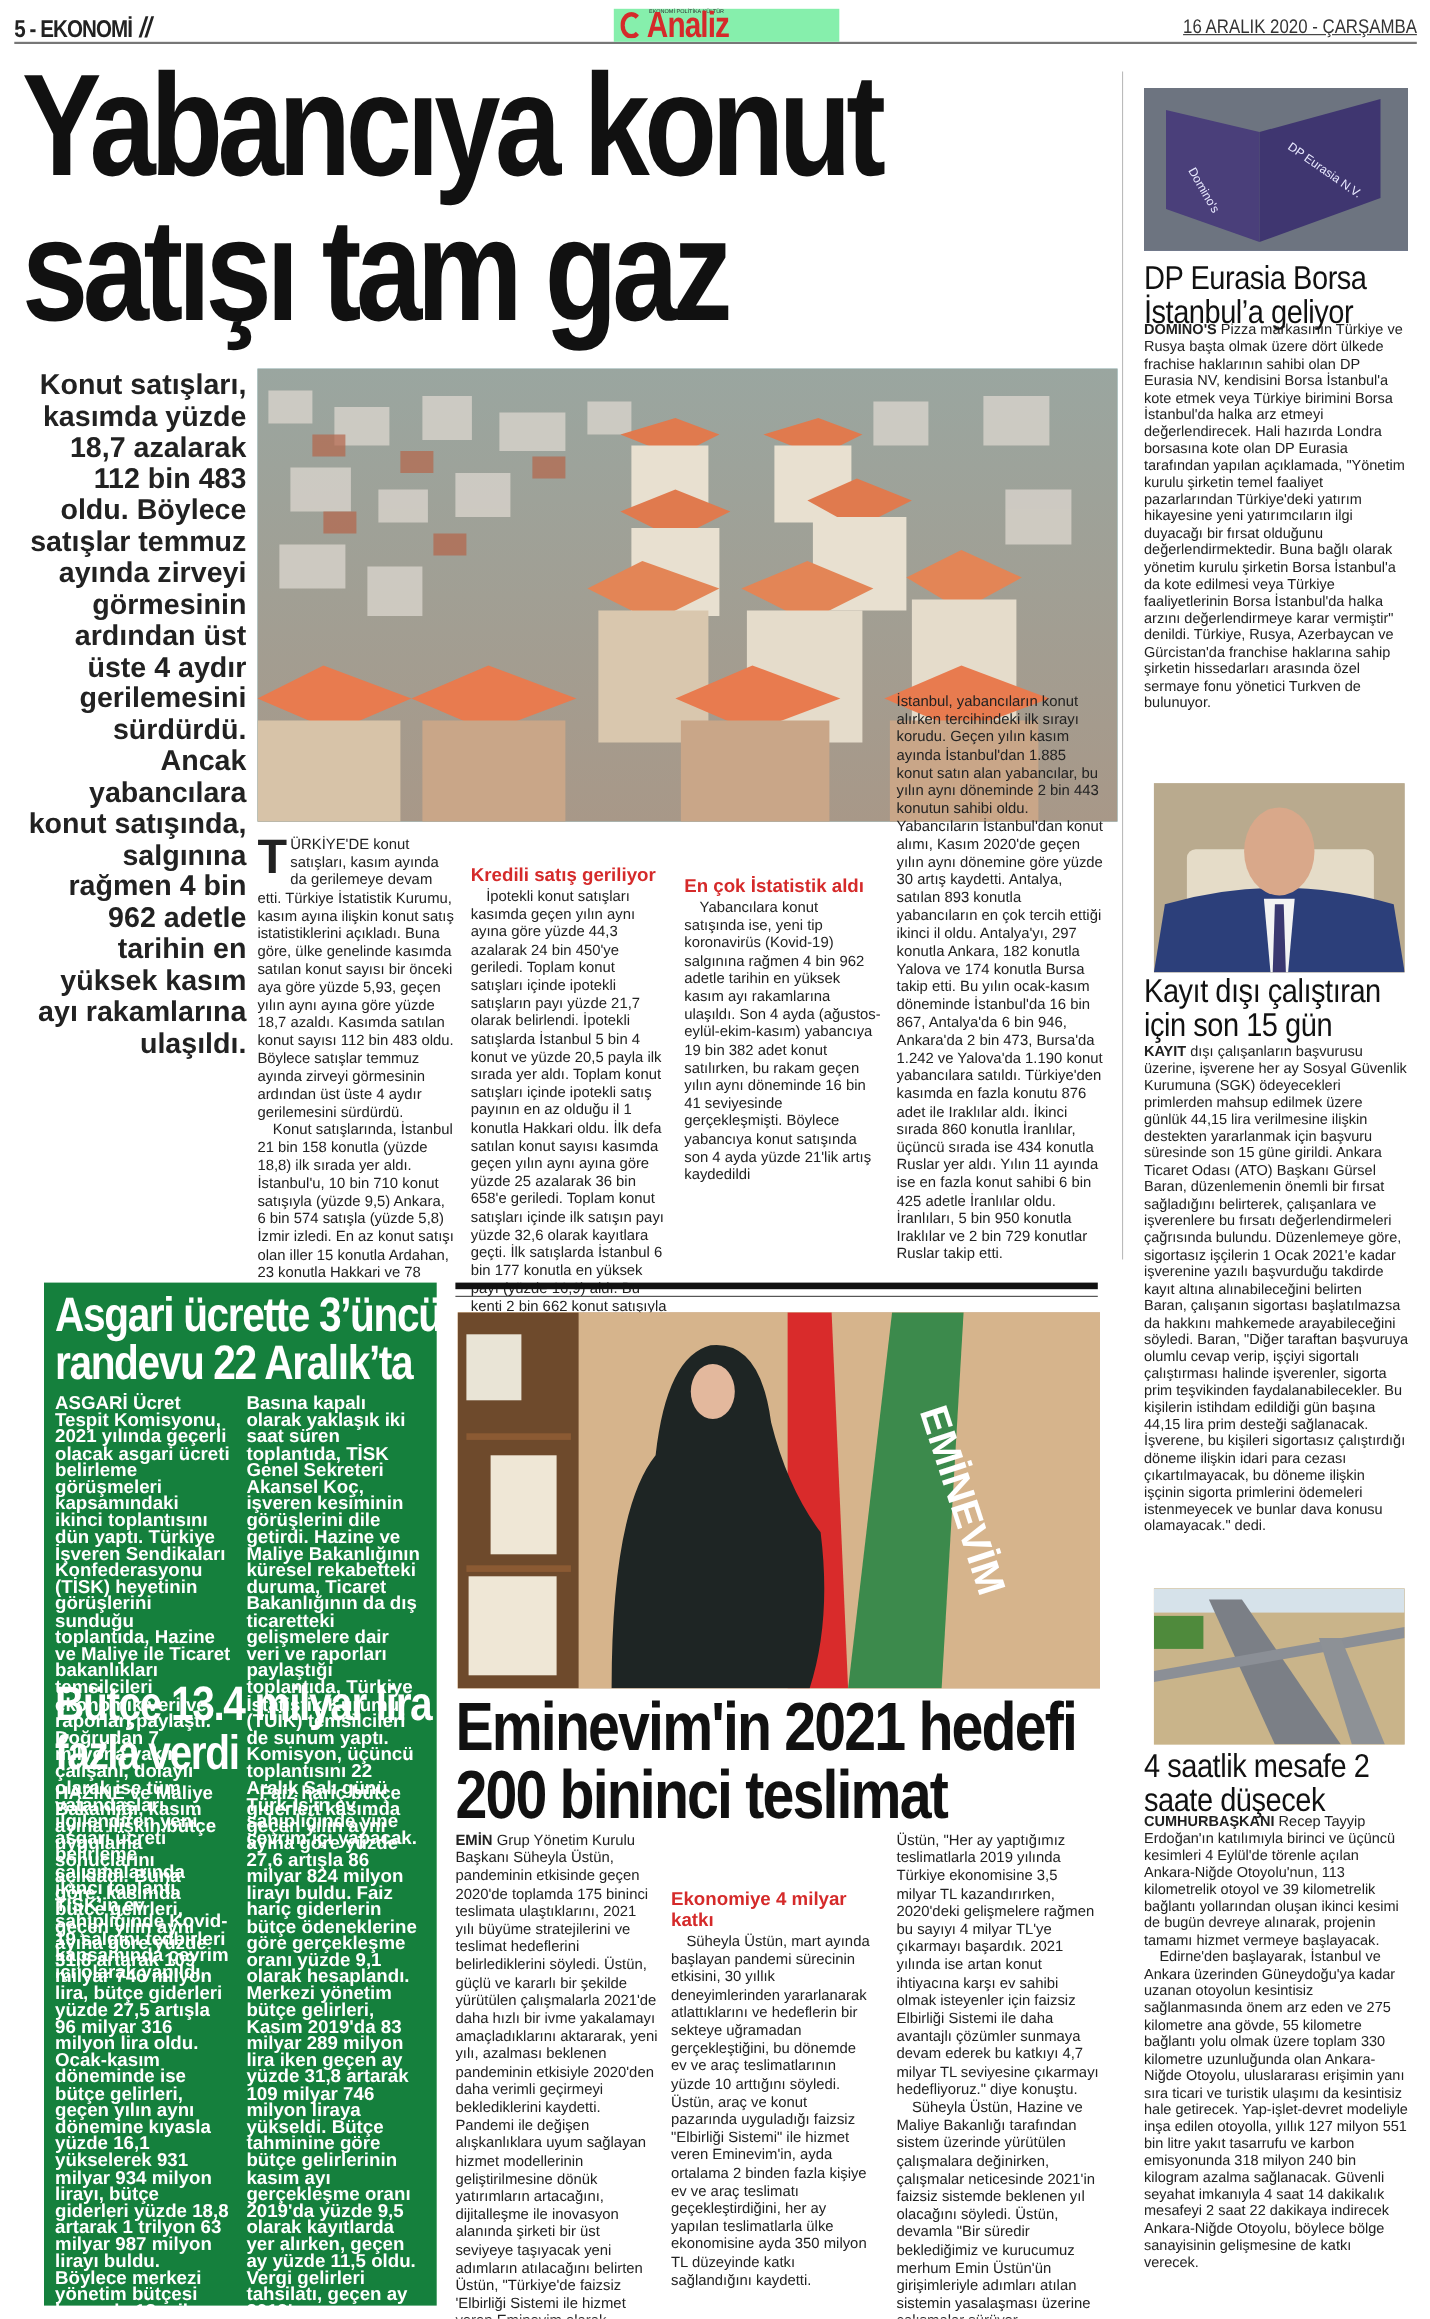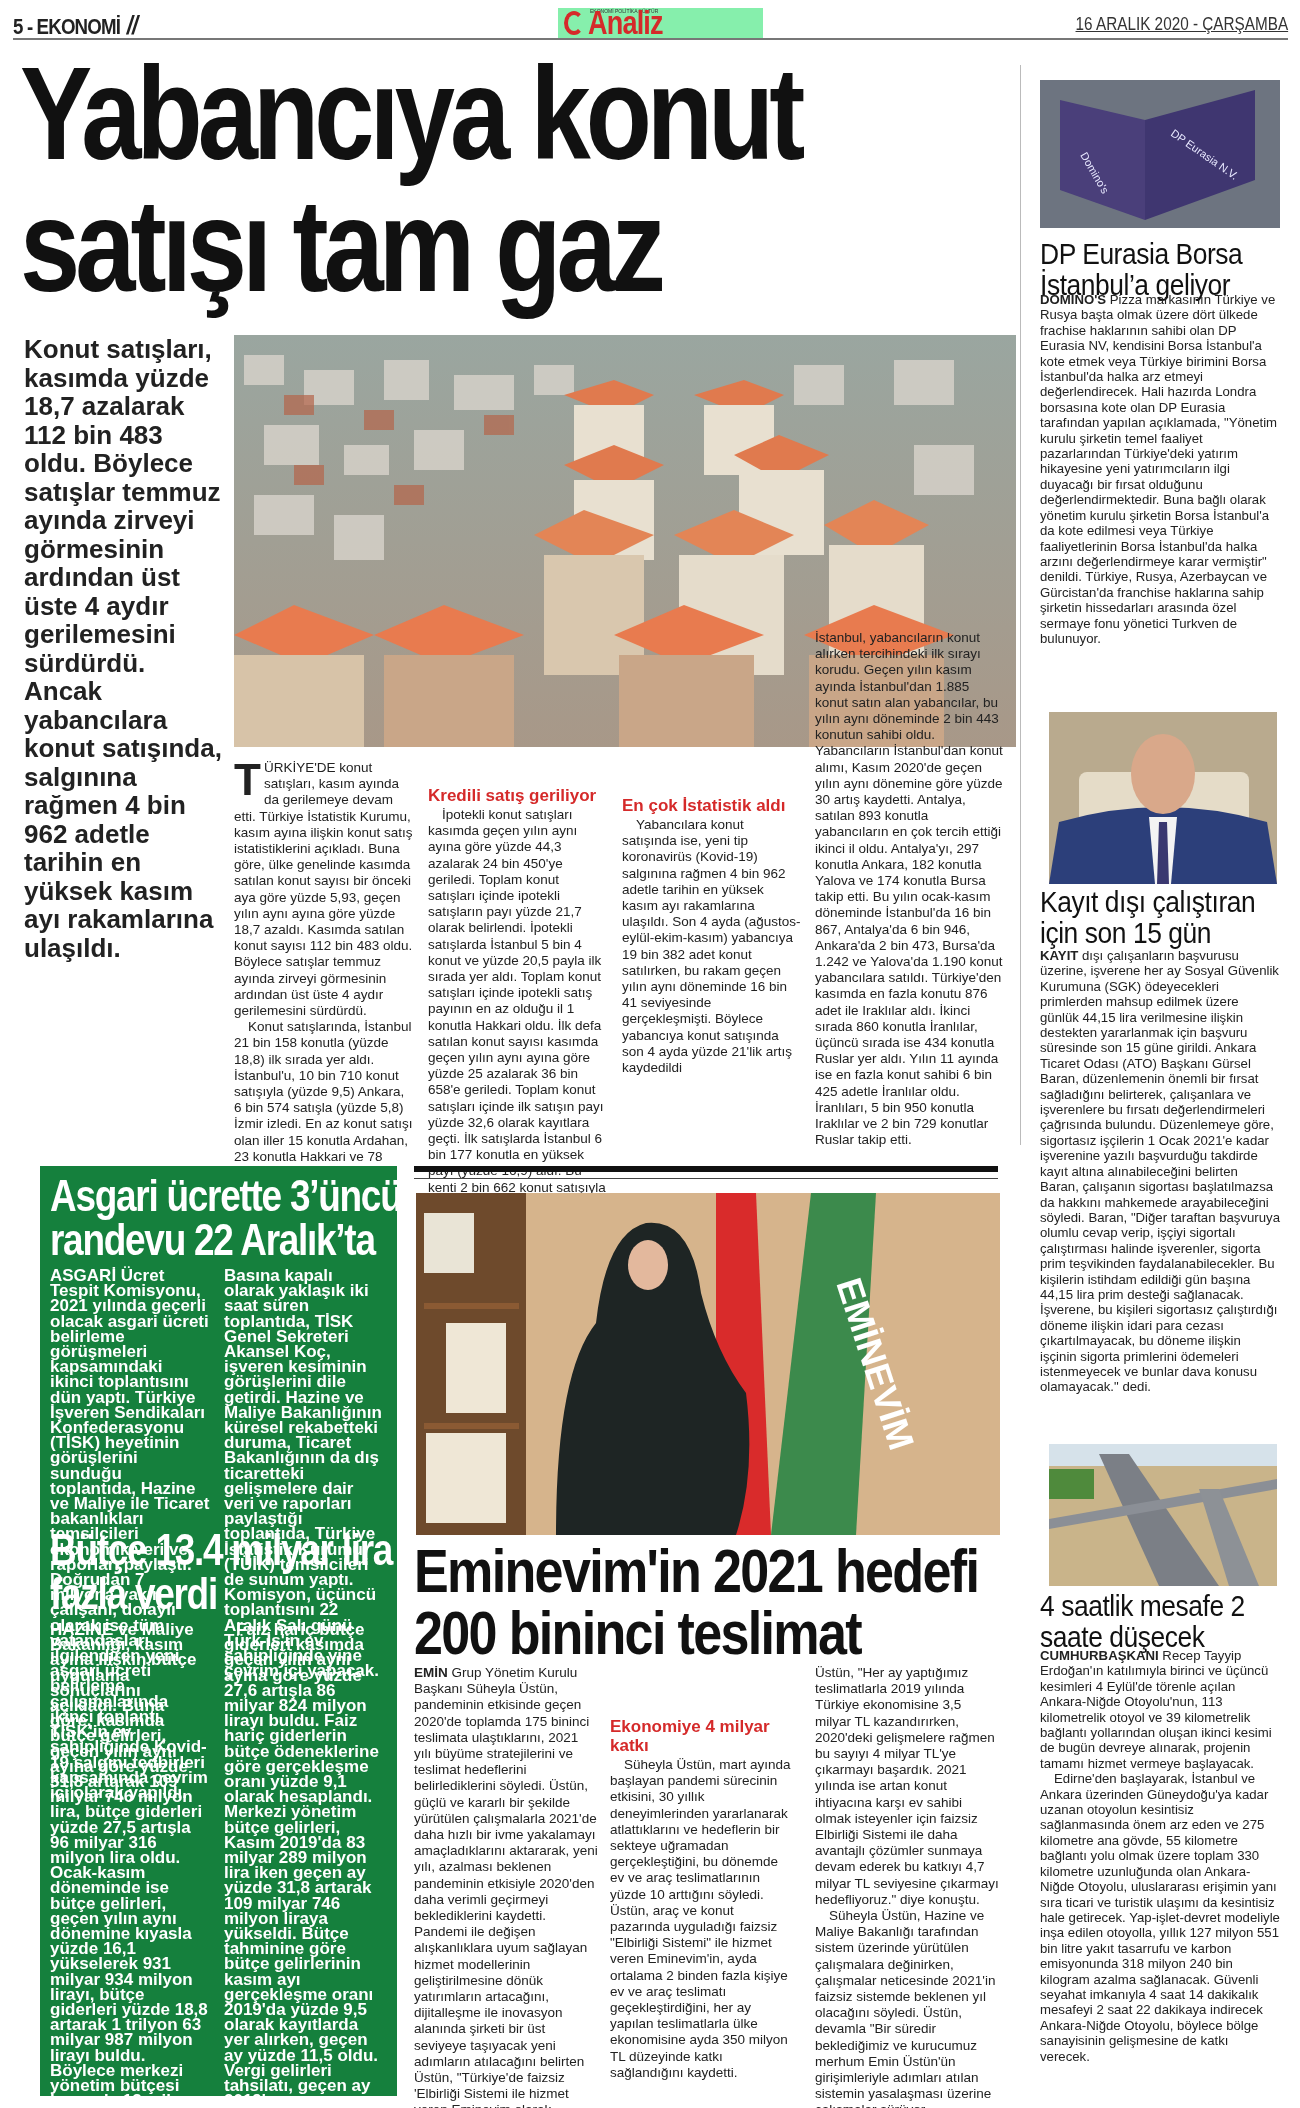--- a/index.html
+++ b/index.html
@@ -12,21 +12,21 @@
 #hdr-slash{font-style:italic;font-size:26px;font-weight:900;margin-left:8px}
 #logo{left:545px;top:0;height:30px;width:205px;background:#86efac}
 #logo-mark{left:6px;top:3px;width:20px;height:24px;border-radius:50%;border:4px solid #d52a2a;border-right-color:transparent}
 #logo-text{left:30px;top:-4px;font-size:33px;font-weight:900;color:#d52a2a;letter-spacing:-1px;transform:scaleX(.82);transform-origin:left}
 #logo-tag{left:32px;top:0;font-size:5px;color:#333}
 #hdr-date{right:0;top:6px;font-size:18px;color:#333;text-decoration:underline;transform:scaleX(.85);transform-origin:right}
 
 #headline{left:20px;top:48px;width:1000px;font-size:132px;line-height:132px;font-weight:900;letter-spacing:-6px;color:#111;transform:scaleX(.82);transform-origin:left top}
 #vrule{left:1020px;top:65px;width:1px;height:1080px;background:#bbb}
 
-#spot{left:24px;top:335px;width:200px;font-size:26px;line-height:28.5px;font-weight:bold;color:#222}
+#spot{left:24px;top:335px;width:200px;text-align:right;font-size:26px;line-height:28.5px;font-weight:bold;color:#222}
 
 #main-photo{left:234px;top:335px;width:782px;height:412px;overflow:hidden;background:#8aa}
 
 .col{font-size:13.5px;line-height:16.2px;color:#222;text-align:left}
 .col p{text-indent:14px}
 .col p.first{text-indent:0}
 .sub{color:#d52a2a;font-weight:bold;font-size:17px;line-height:19px;margin:4px 0 2px}
 #c1{left:234px;top:760px;width:180px}
 #c2{left:428px;top:760px;width:180px}
 #c3{left:622px;top:760px;width:180px}

